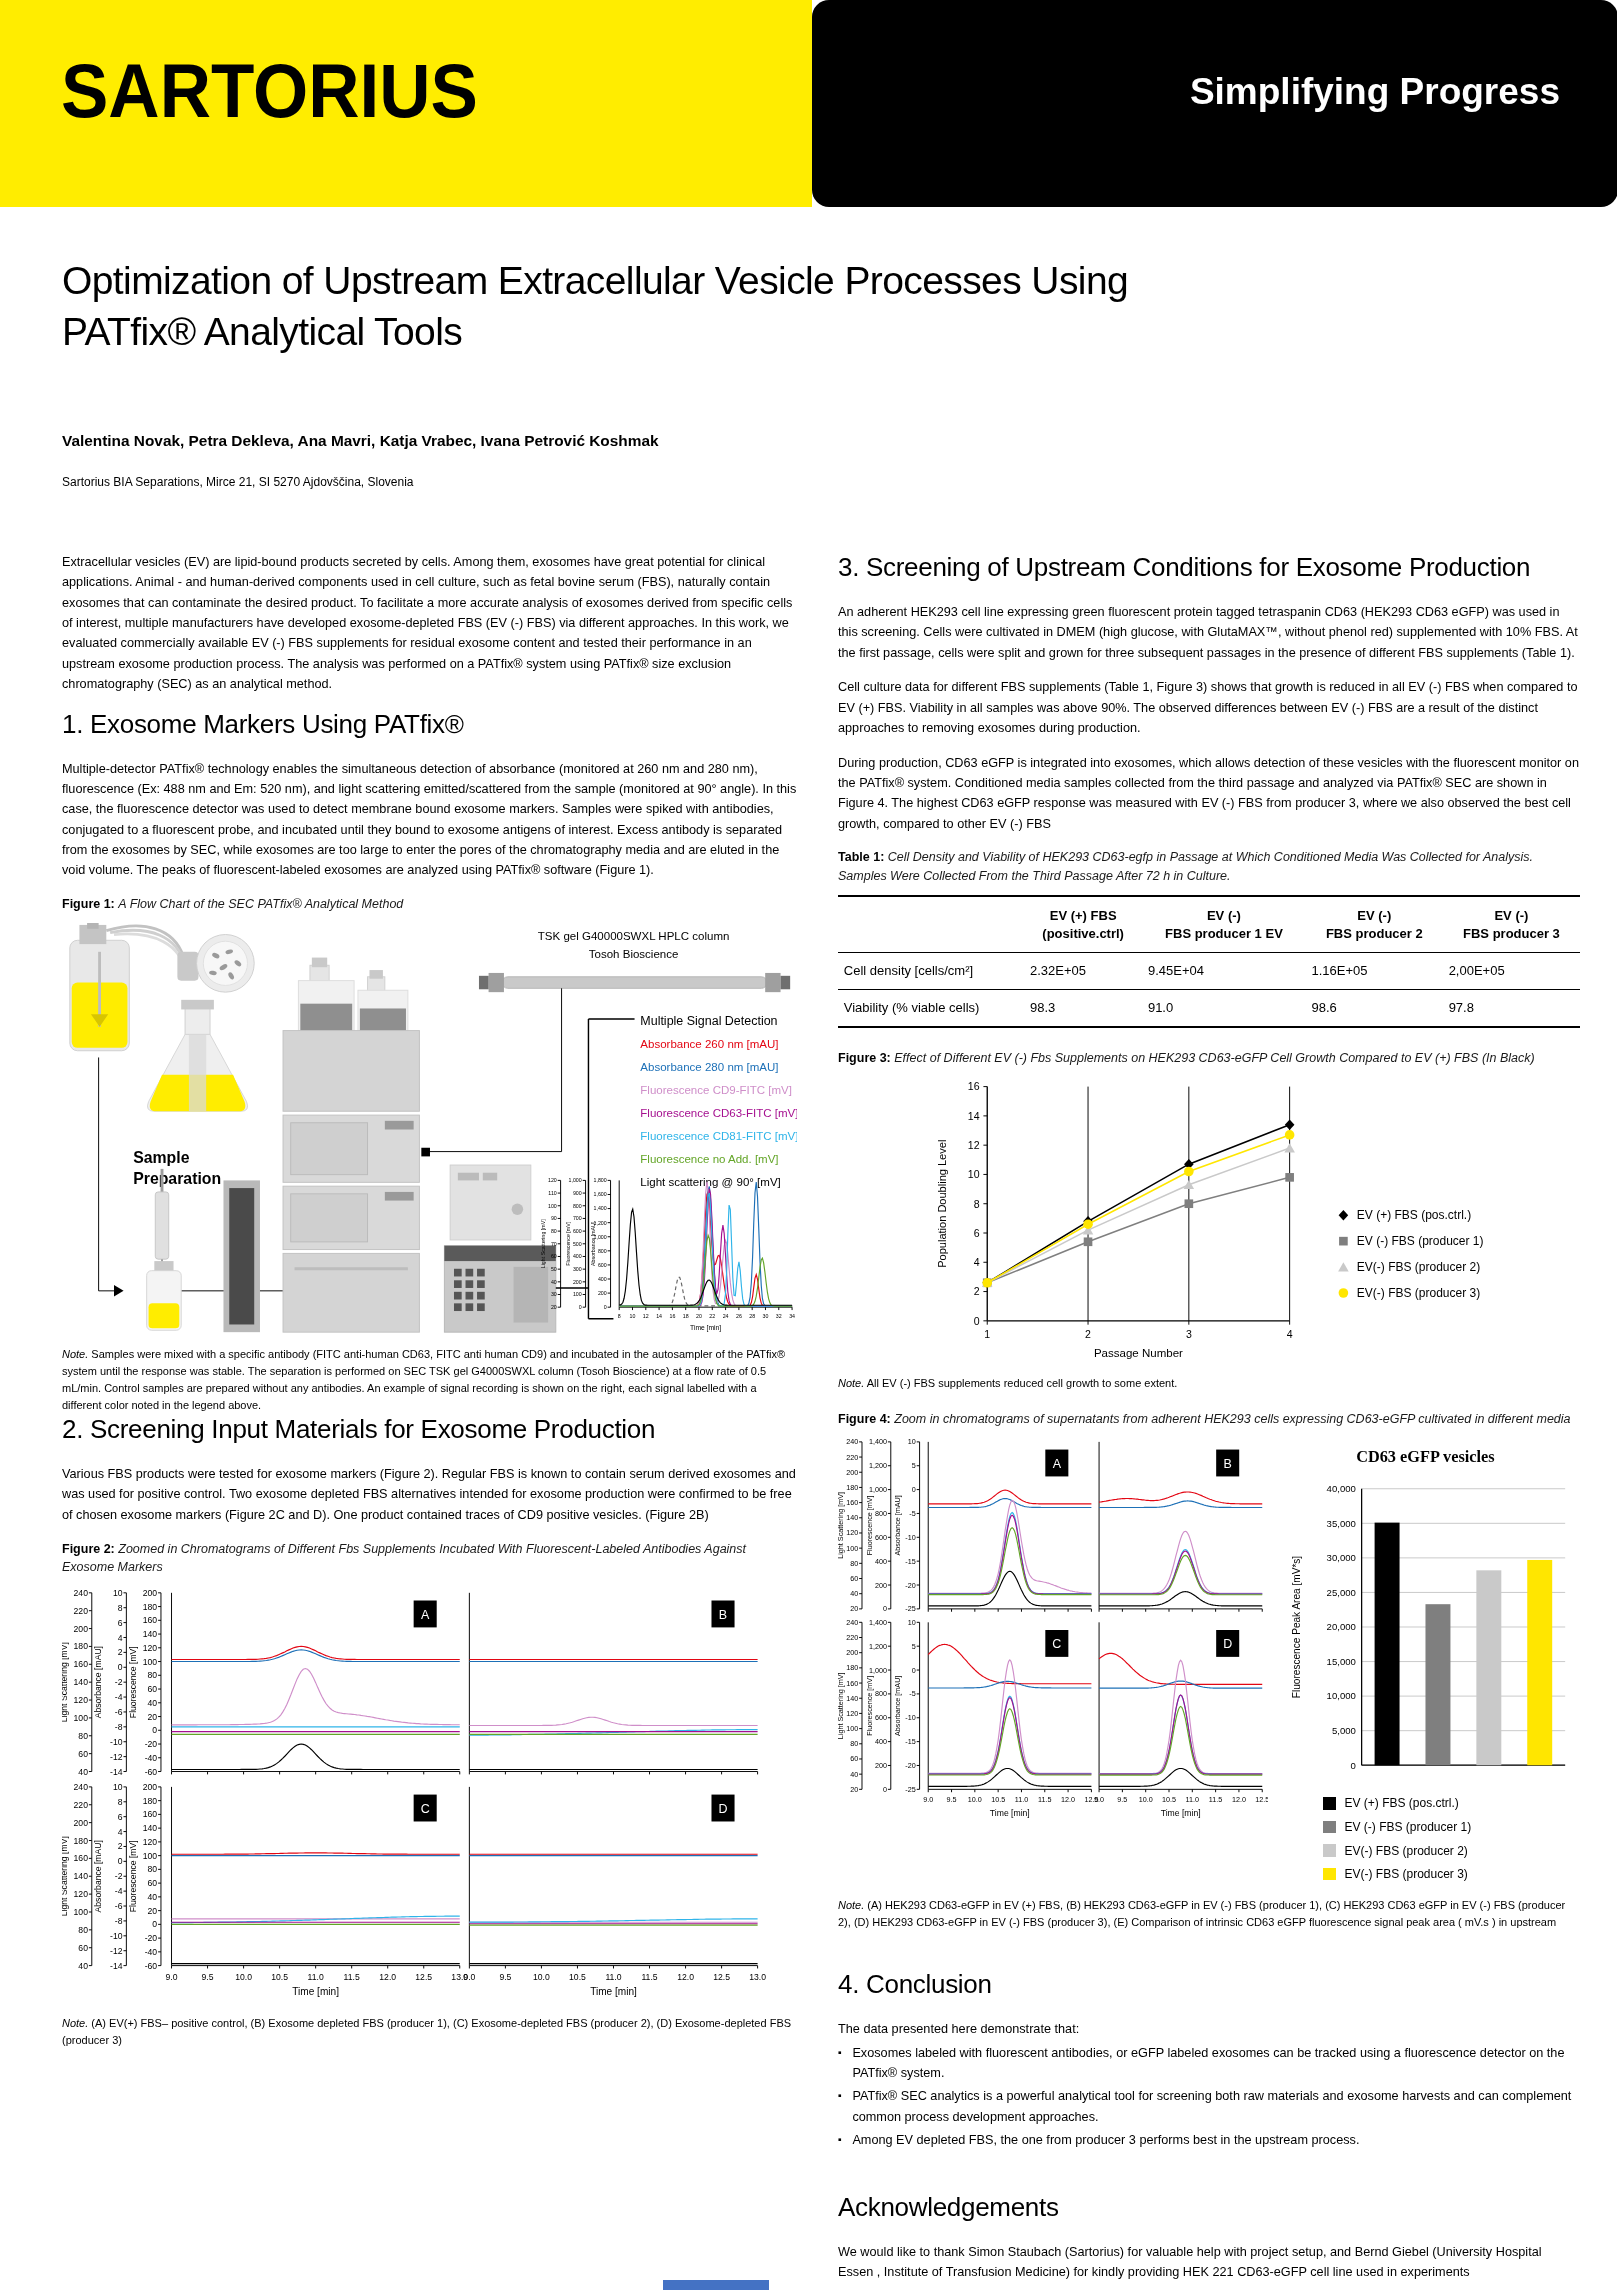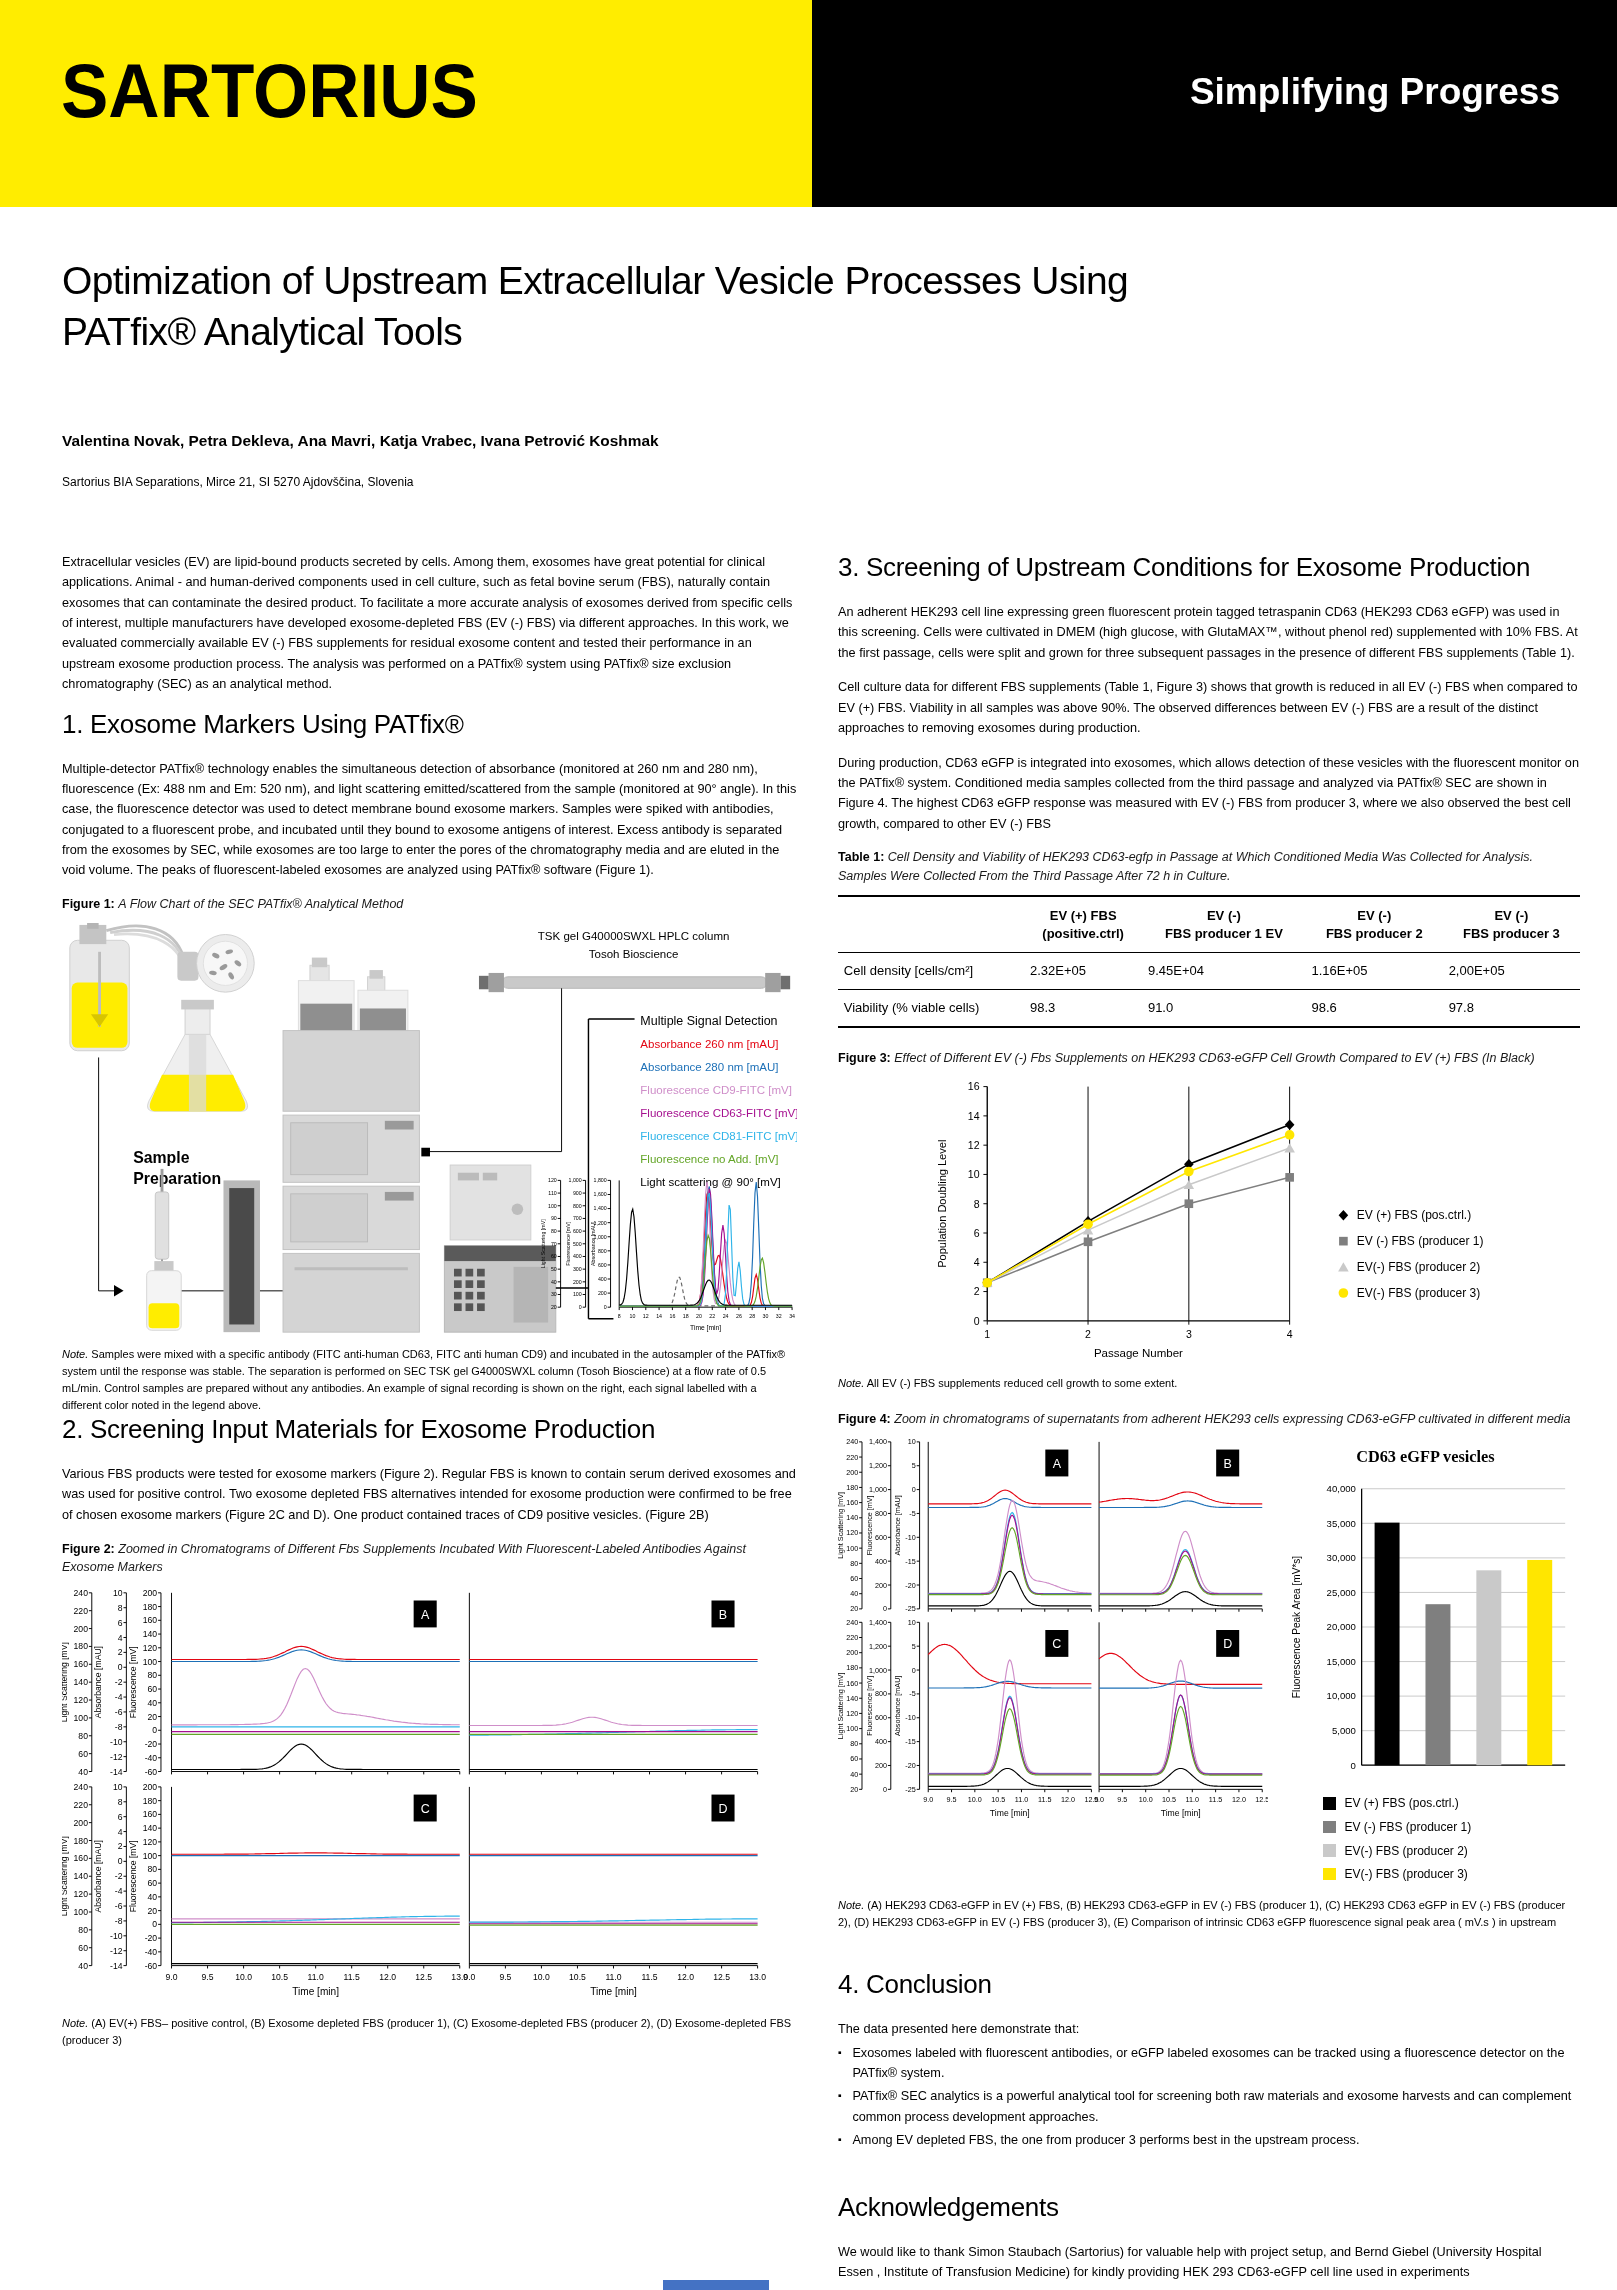--- a/index.html
+++ b/index.html
@@ -1,21 +1,21 @@
 <!DOCTYPE html>
 <html><head>
 <meta charset="utf-8">
 <style>
   html,body{margin:0;padding:0;background:#888;}
   .page{position:relative;width:1618px;height:2290px;background:#fff;
         font-family:"Liberation Sans",sans-serif;color:#000;overflow:hidden;margin:0 auto;}
   
   .header{position:absolute;left:0;top:0;width:1618px;height:207px;display:flex;}
   .header-yellow{width:812px;height:207px;background:#ffed00;position:relative;}
-  .header-black{flex:1;background:#000;position:relative;}
+  .header-black{flex:1;background:#000;position:relative;border-radius:17px;}
   .logo{position:absolute;left:61px;top:48px;font-size:71px;font-weight:700;letter-spacing:0px;transform:scaleY(1.06);transform-origin:left top;}
   .tagline{position:absolute;right:58px;top:71px;font-size:37px;font-weight:600;color:#fff;}
   
   .title{position:absolute;left:62px;top:256px;font-size:39px;line-height:1.3;font-weight:400;letter-spacing:-0.6px;}
   .authors{position:absolute;left:62px;top:432px;font-size:15.4px;font-weight:700;}
   .affiliation{position:absolute;left:62px;top:475px;font-size:12px;}
   
   .col{position:absolute;top:552px;}
   .col-left{left:62px;width:735px;}
   .col-right{left:838px;width:742px;}
@@ -1020,18 +1020,18 @@
 
     <h2 class="sec" style="margin-top:38px">4. Conclusion</h2>
     <p class="body" style="margin-bottom:3.8px">The data presented here demonstrate that:</p>
     <ul class="bullets">
         <li>Exosomes labeled with fluorescent antibodies, or eGFP labeled exosomes can be tracked using a fluorescence detector on the PATfix® system.</li>
         <li>PATfix® SEC analytics is a powerful analytical tool for screening both raw materials and exosome harvests and can complement common process development approaches.</li>
         <li>Among EV depleted FBS, the one from producer 3 performs best in the upstream process.</li>
       </ul>
 
     <h2 class="sec" style="margin-top:42px">Acknowledgements</h2>
-    <p class="body">We would like to thank Simon Staubach (Sartorius) for valuable help with project setup, and Bernd Giebel (University Hospital Essen , Institute of Transfusion Medicine) for kindly providing HEK 293 CD63-eGFP cell line used in experiments</p>
+    <p class="body">We would like to thank Simon Staubach (Sartorius) for valuable help with project setup, and Bernd Giebel (University Hospital Essen , Institute of Transfusion Medicine) for kindly providing HEK 221 CD63-eGFP cell line used in experiments</p>
   </div>
 
   <div class="footer-accent"></div>
 </div>
 
 
 </body></html>

